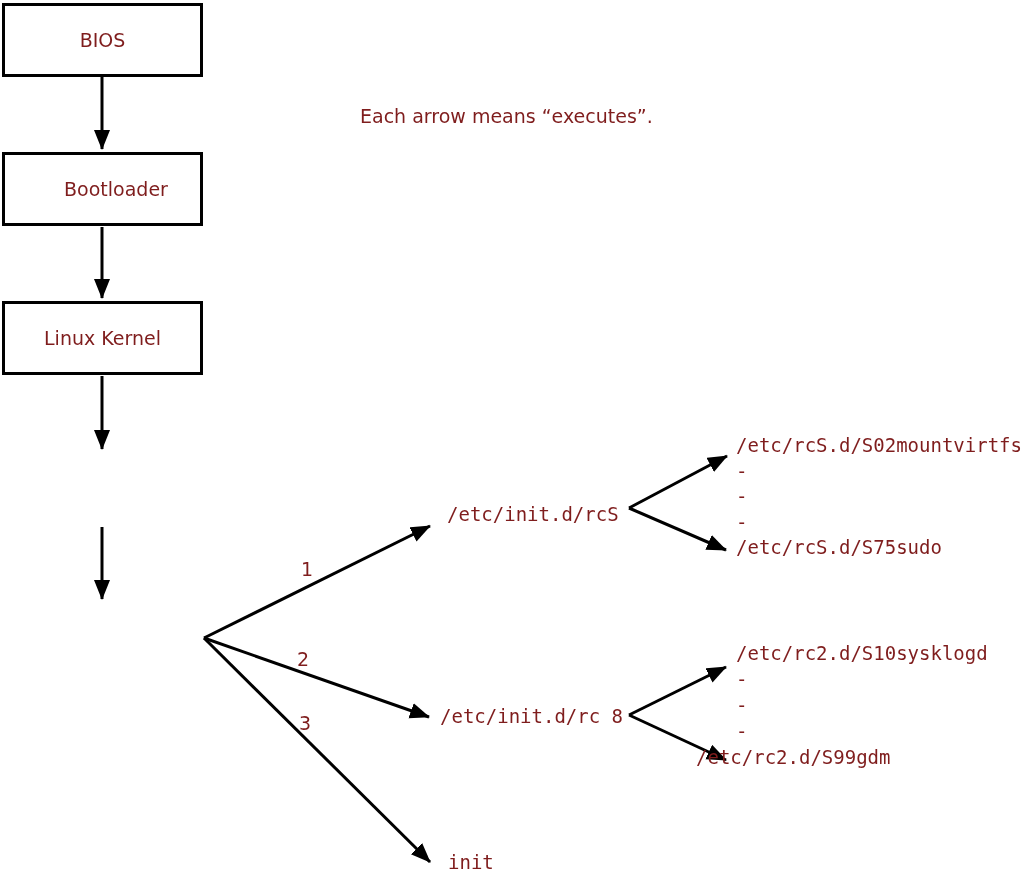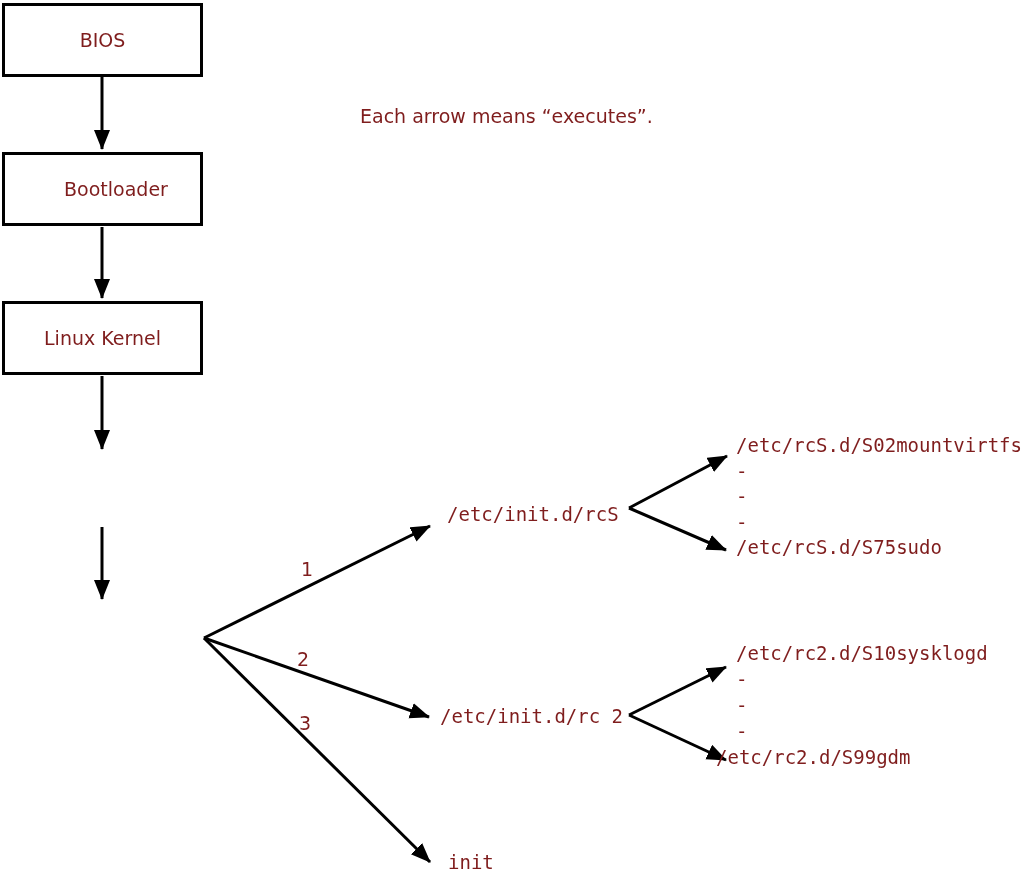--- a/index.html
+++ b/index.html
@@ -92,28 +92,28 @@
       <span>Linux Kernel</span>
     </div>
 
   <div class="note">Each arrow means “executes”.</div>
 
   <div class="branch-num" style="left: 307px; top: 569px;">1</div>
   <div class="branch-num" style="left: 303px; top: 659px;">2</div>
   <div class="branch-num" style="left: 305px; top: 723px;">3</div>
 
   <div class="mono-label" style="left: 447px; top: 514px;">/etc/init.d/rcS</div>
-  <div class="mono-label" style="left: 440px; top: 716px;">/etc/init.d/rc 2</div>
+  <div class="mono-label" style="left: 440px; top: 716px;">/etc/init.d/rc 8</div>
   <div class="mono-label" style="left: 448px; top: 862px;">init</div>
 
   <div class="mono-label" style="left: 736px; top: 445px;">/etc/rcS.d/S02mountvirtfs</div>
   <div class="mono-label" style="left: 736px; top: 470.5px;">-</div>
   <div class="mono-label" style="left: 736px; top: 496px;">-</div>
   <div class="mono-label" style="left: 736px; top: 521.5px;">-</div>
   <div class="mono-label" style="left: 736px; top: 547px;">/etc/rcS.d/S75sudo</div>
 
   <div class="mono-label" style="left: 736px; top: 653px; text-align: right;">/etc/rc2.d/S10sysklogd</div>
   <div class="mono-label" style="left: 736px; top: 679px;">-</div>
   <div class="mono-label" style="left: 736px; top: 705px;">-</div>
   <div class="mono-label" style="left: 736px; top: 731px;">-</div>
-  <div class="mono-label" style="left: 716px; top: 757px;">/etc/rc2.d/S99gdm</div>
+  <div class="mono-label" style="left: 696px; top: 757px;">/etc/rc2.d/S99gdm</div>
 
 </div>
 
 </body></html>

